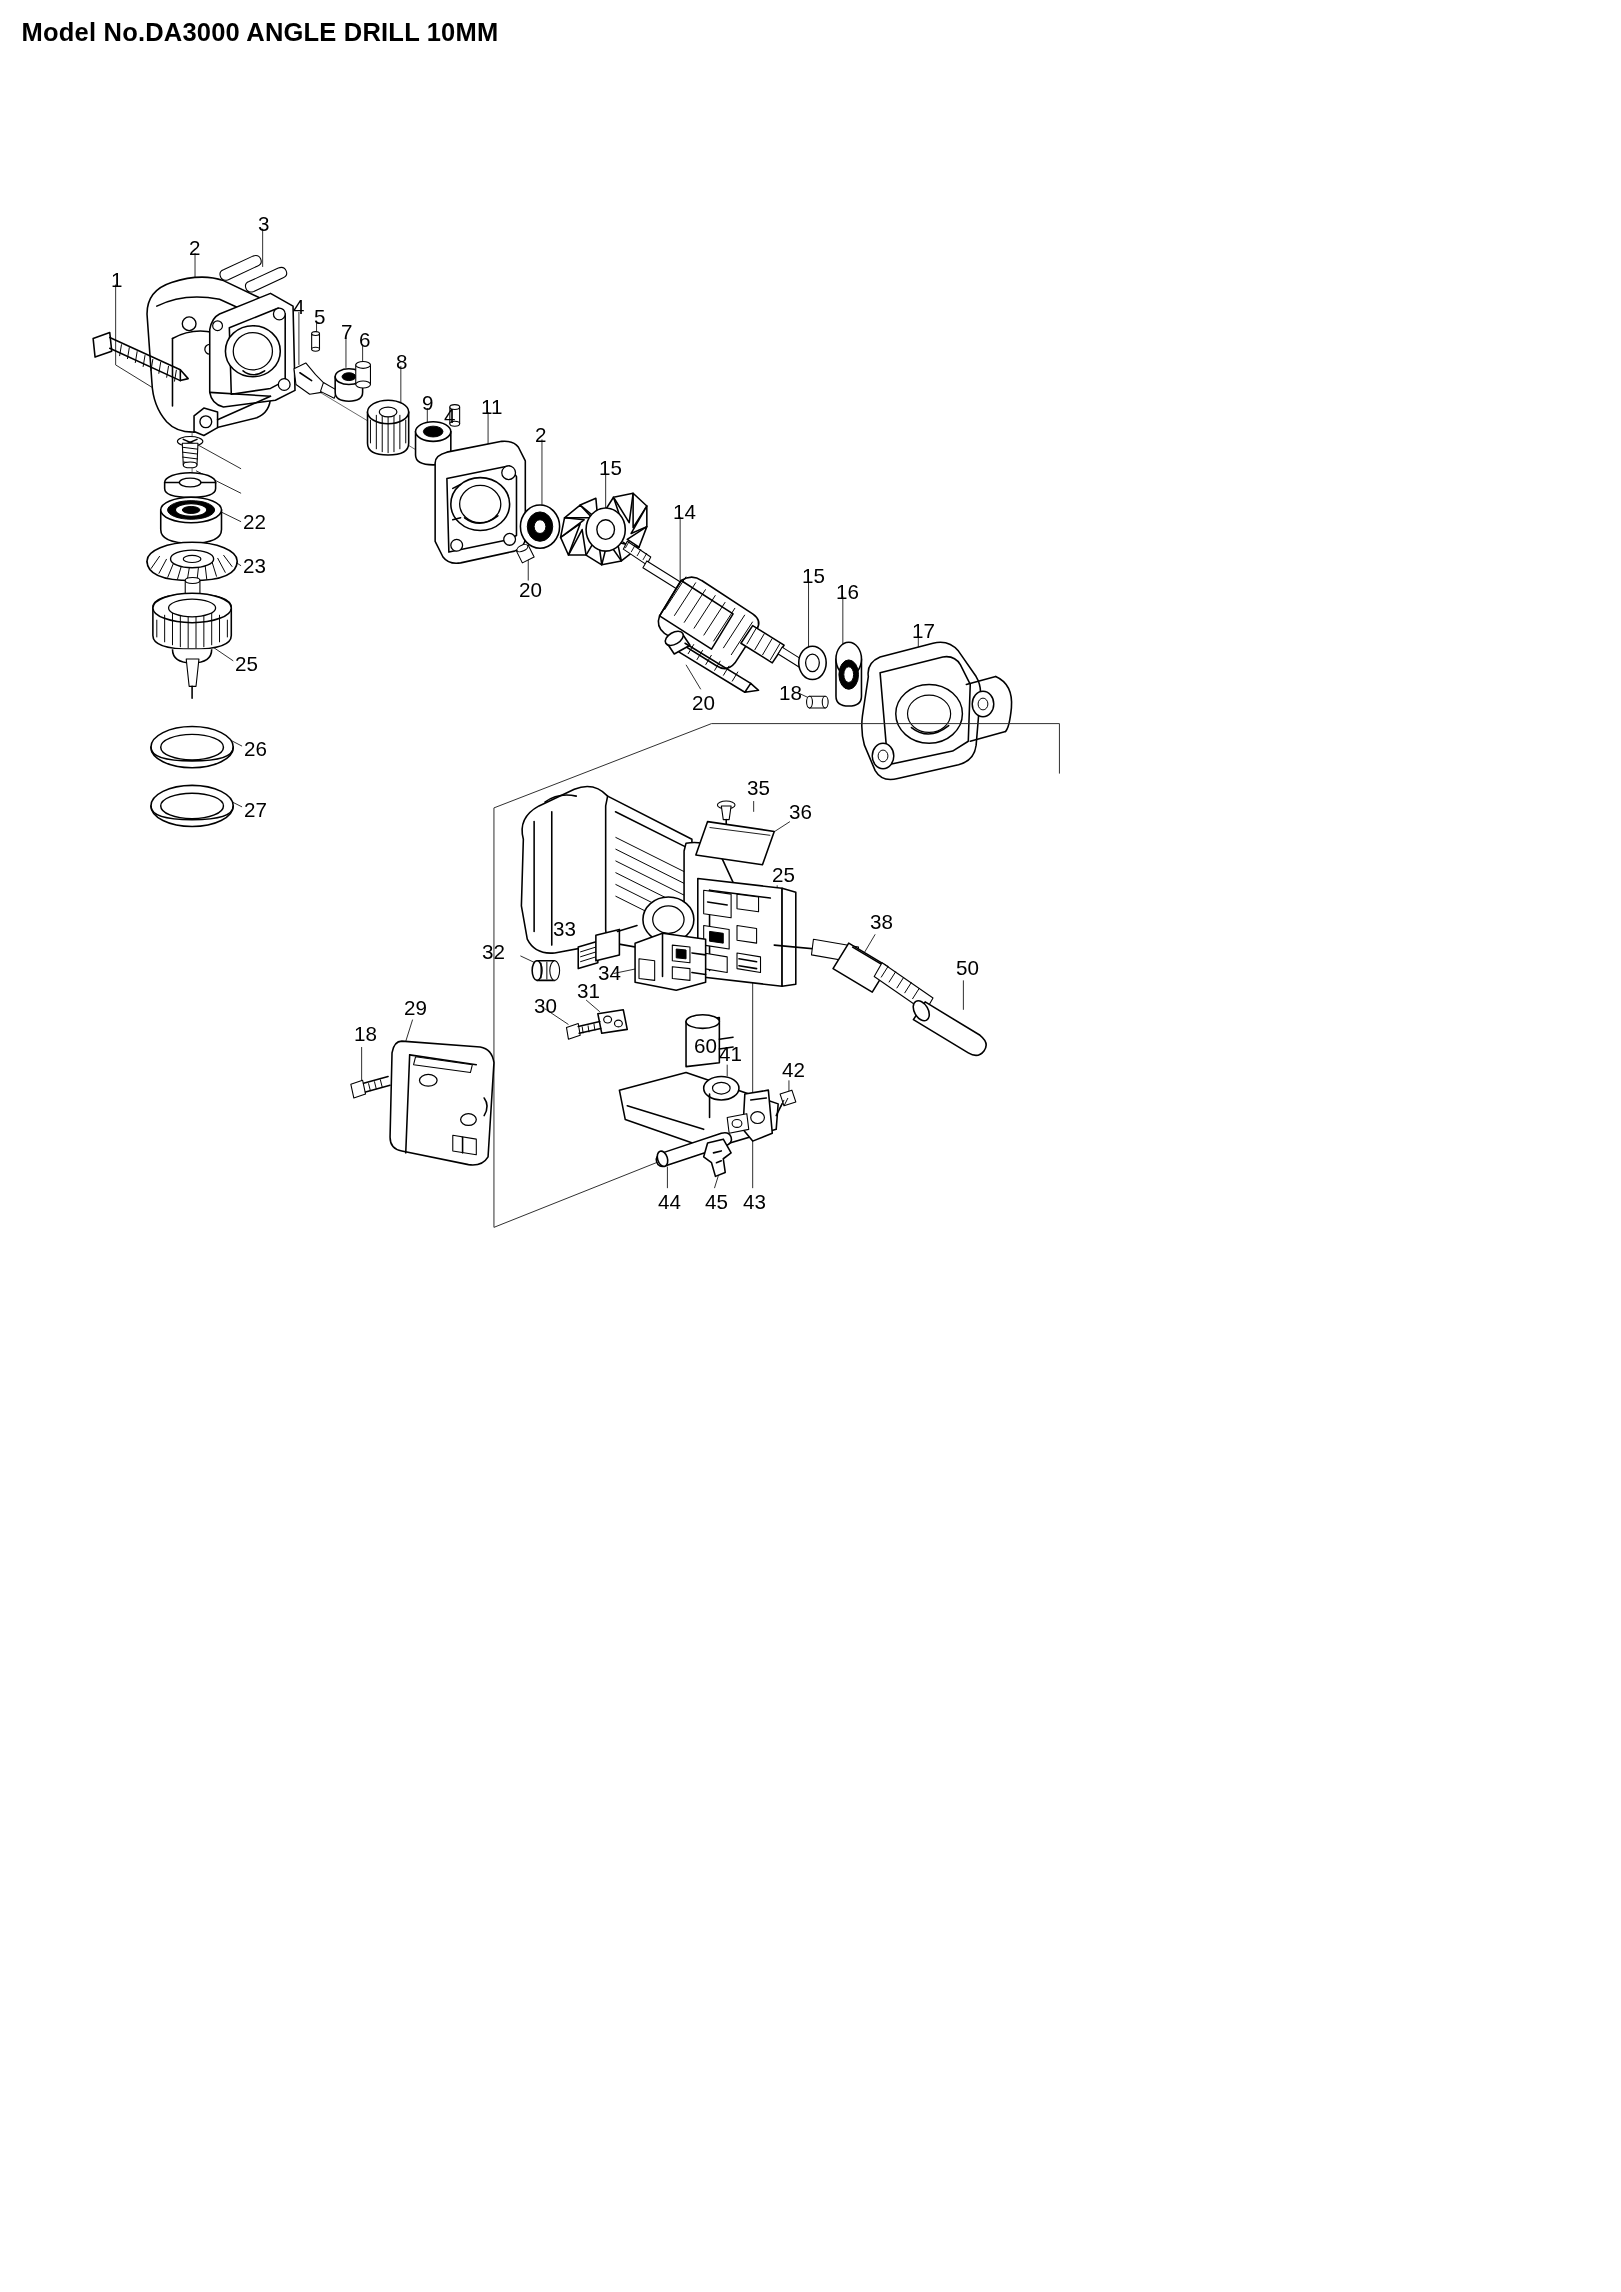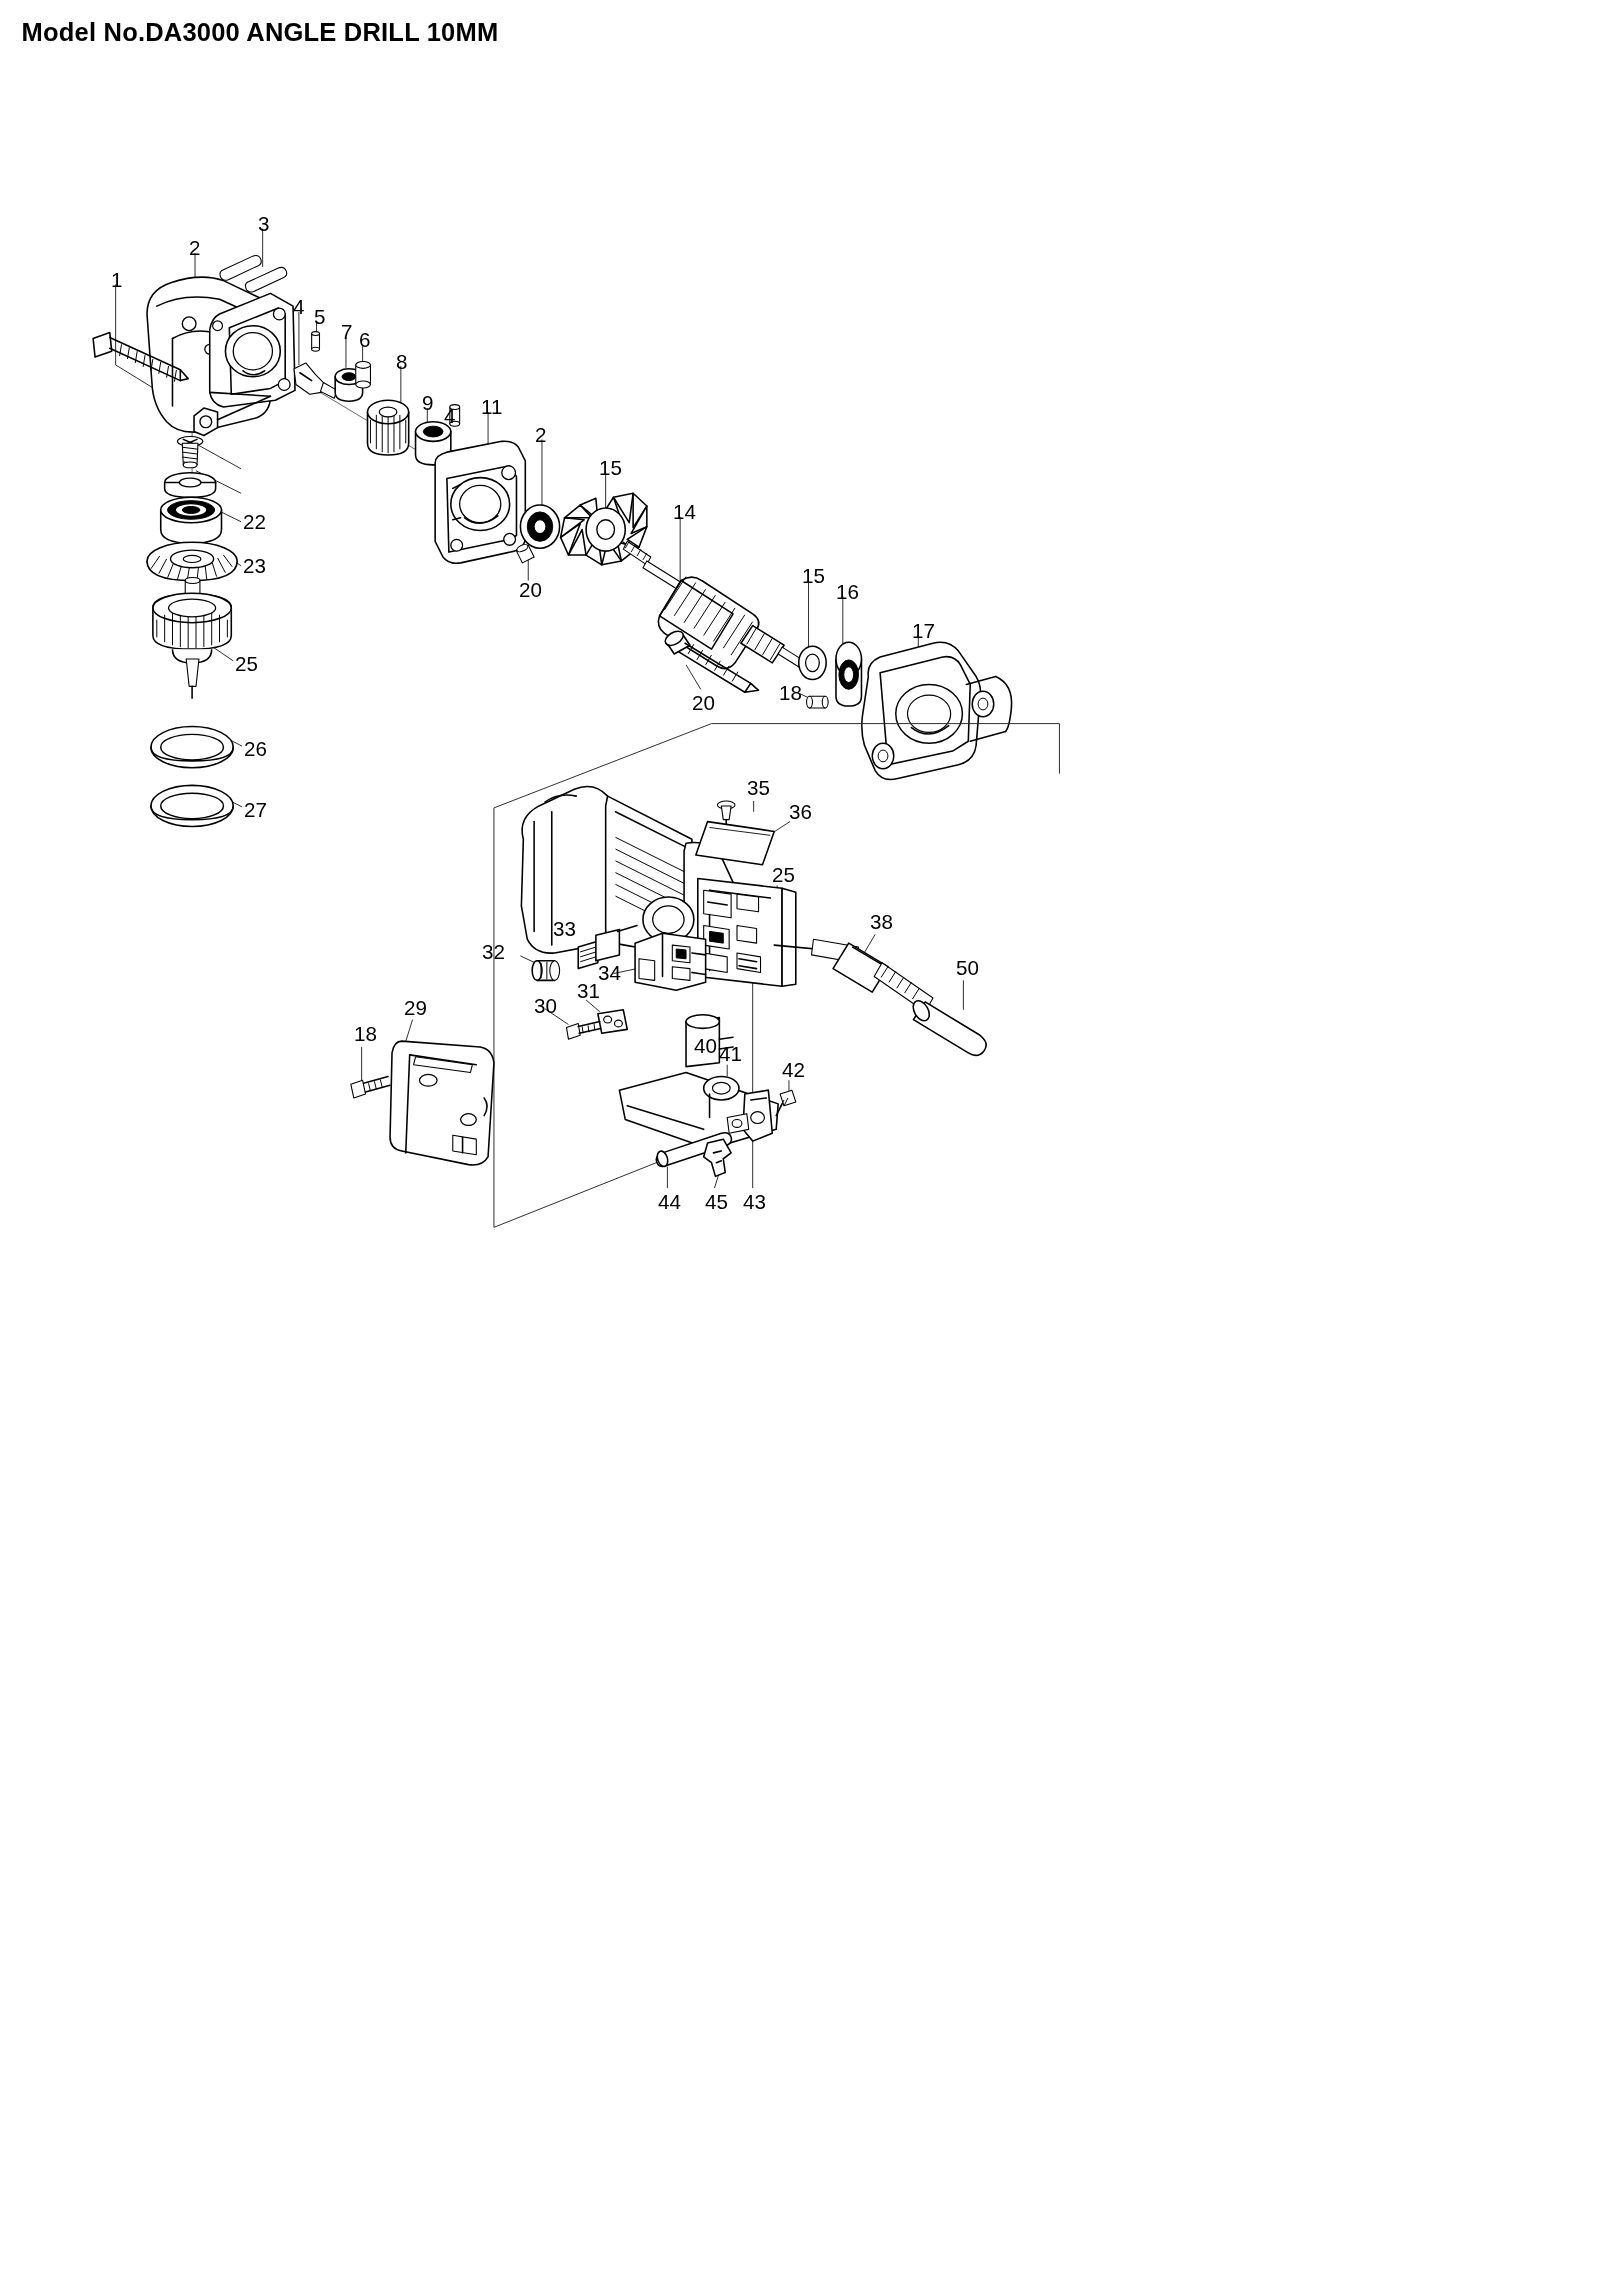--- a/index.html
+++ b/index.html
@@ -705,21 +705,21 @@
   <div class="callout" style="left:534px;top:996px">30</div>
   <div class="callout" style="left:577px;top:981px">31</div>
   <div class="callout" style="left:482px;top:942px">32</div>
   <div class="callout" style="left:553px;top:919px">33</div>
   <div class="callout" style="left:598px;top:963px">34</div>
   <div class="callout" style="left:747px;top:778px">35</div>
   <div class="callout" style="left:789px;top:802px">36</div>
   <div class="callout" style="left:772px;top:865px">25</div>
   <div class="callout" style="left:870px;top:912px">38</div>
   <div class="callout" style="left:956px;top:958px">50</div>
-  <div class="callout" style="left:694px;top:1036px">40</div>
+  <div class="callout" style="left:694px;top:1036px">60</div>
   <div class="callout" style="left:719px;top:1044px">41</div>
   <div class="callout" style="left:782px;top:1060px">42</div>
   <div class="callout" style="left:743px;top:1192px">43</div>
   <div class="callout" style="left:658px;top:1192px">44</div>
   <div class="callout" style="left:705px;top:1192px">45</div>
 
 </div>
 
 
 </body></html>

